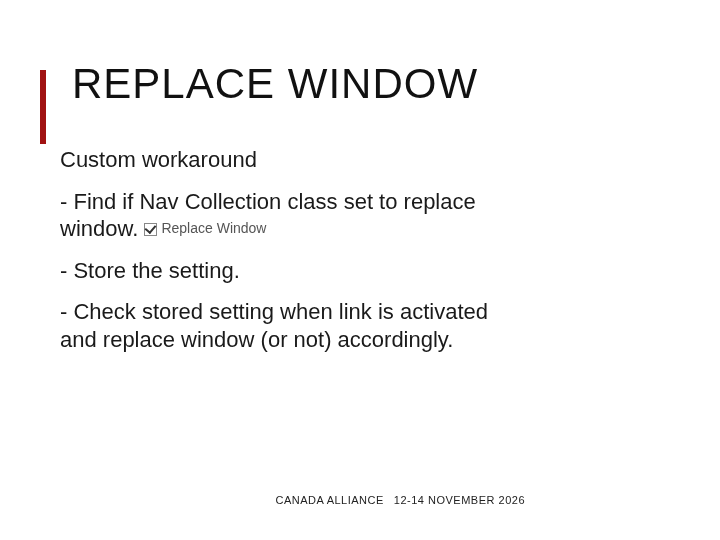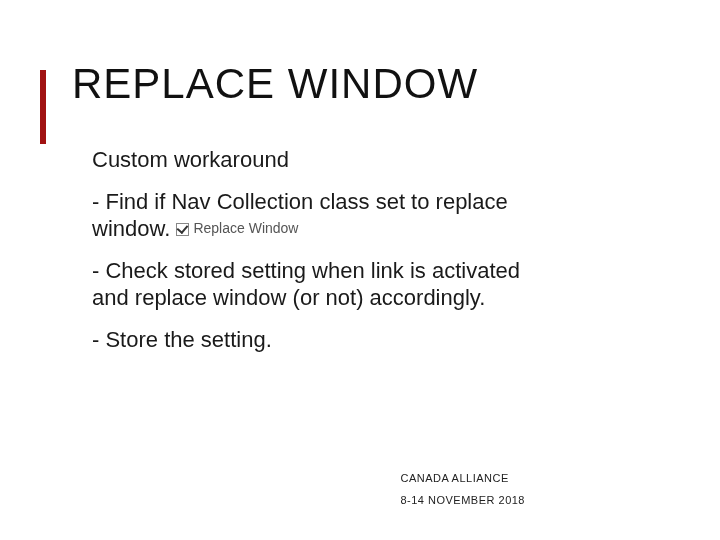--- a/index.html
+++ b/index.html
@@ -22,21 +22,20 @@
     font-size: 42px;
     font-weight: 400;
     letter-spacing: 1px;
     margin-left: 12px;
     margin-bottom: 38px;
   }
   .body {
     font-size: 22px;
     line-height: 1.25;
     color: #1a1a1a;
-    margin-left: 32px;
   }
   .body p { margin-bottom: 14px; }
   .inline-ctrl {
     display: inline-flex;
     align-items: center;
     gap: 4px;
     vertical-align: middle;
     font-size: 14px;
     color: #555;
     position: relative;
@@ -63,40 +62,39 @@
   }
   .footer {
     position: absolute;
     right: 60px;
     bottom: 34px;
     font-size: 11px;
     letter-spacing: 0.5px;
     color: #222;
     display: flex;
     gap: 10px;
-    flex-direction: column;
   }
 </style>
 </head>
 <body>
 
 <div class="slide">
   <div class="accent"></div>
   <h1 class="title">REPLACE WINDOW</h1>
 
   <div class="body">
     <p>Custom workaround</p>
     <p>
       <span>- Find if Nav Collection class set to replace window.</span>
       <span class="inline-ctrl">
         <span class="chk"></span>
         <span>Replace Window</span>
       </span>
     </p>
+    <p>- Store the setting.</p>
     <p>- Check stored setting when link is activated and replace window (or not) accordingly.</p>
-    <p>- Store the setting.</p>
   </div>
 
   <div class="footer">
     <span>CANADA ALLIANCE</span>
-    <span>8-14 NOVEMBER 2018</span>
+    <span>12-14 NOVEMBER 2026</span>
   </div>
 </div>
 
 </body></html>

